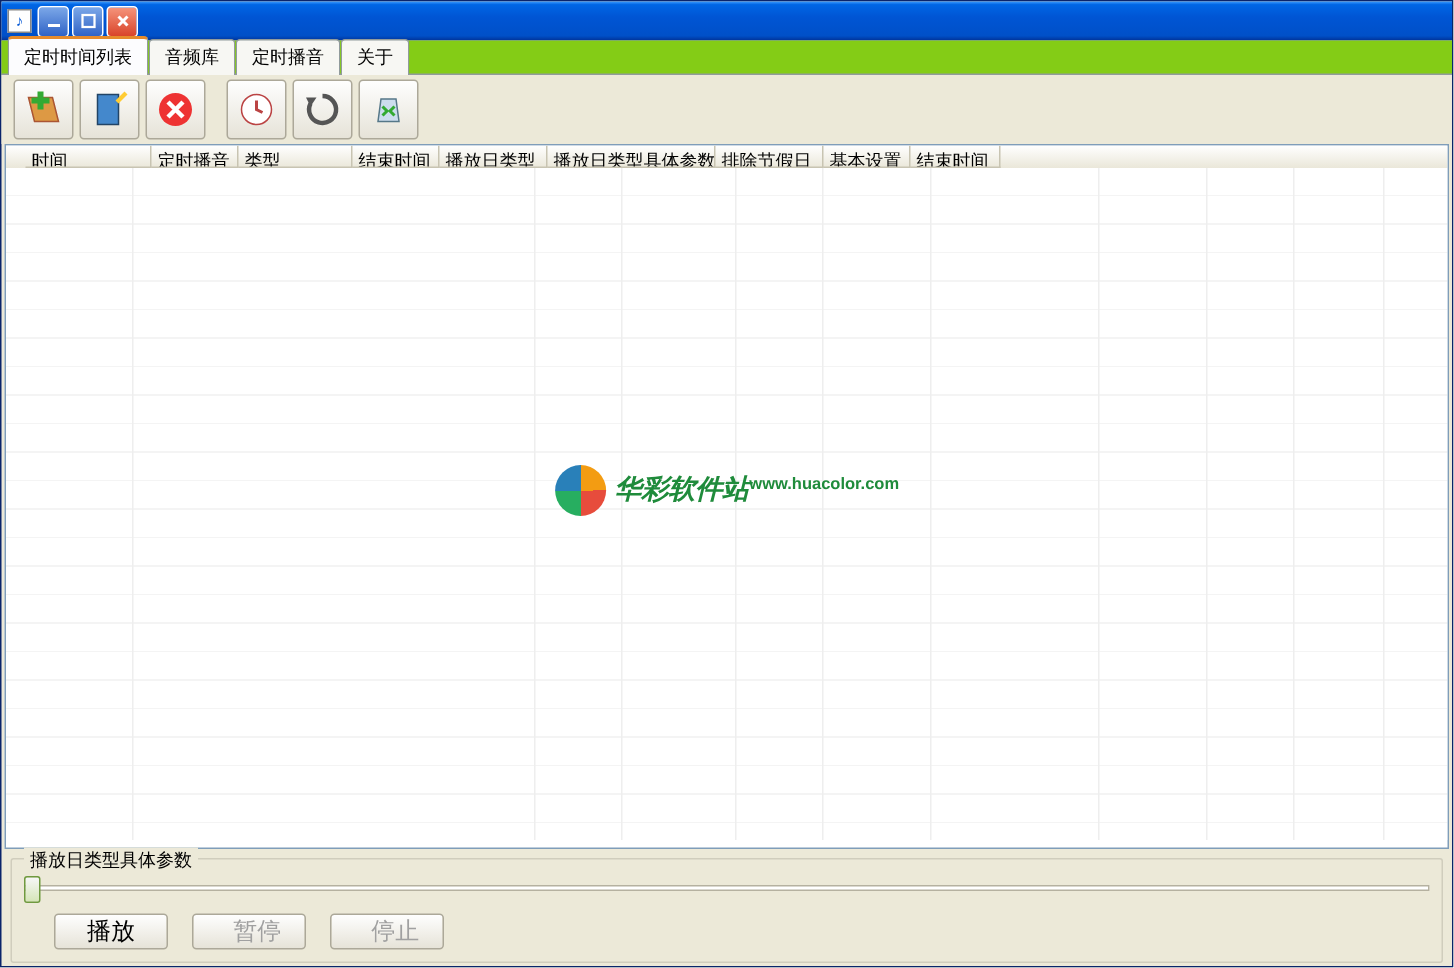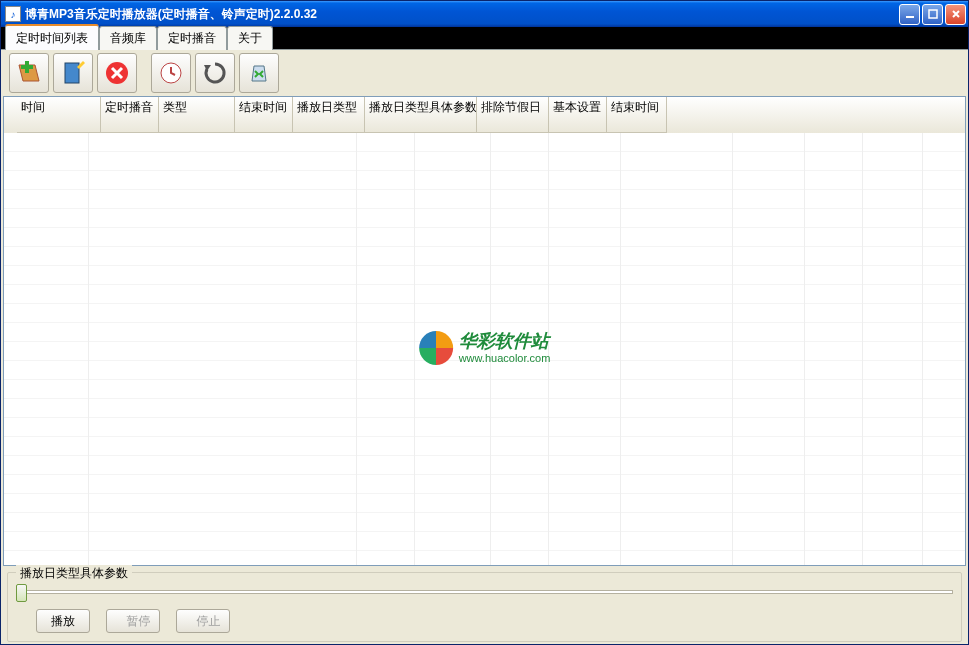--- a/index.html
+++ b/index.html
@@ -52,21 +52,21 @@
   border-radius: 3px;
   display: flex; align-items: center; justify-content: center;
   cursor: pointer;
 }
 .tbtn.min, .tbtn.max { background: linear-gradient(to bottom,#7ba7e8,#3063c6); }
 .tbtn.close { background: linear-gradient(to bottom,#f5947b,#d9442a); }
 .tbtn svg { width: 12px; height: 12px; }
 
 .tabs {
   height: 23px;
-  background: #000000;
+  background: #84cc16;
   display: flex;
   align-items: flex-end;
   padding-left: 4px;
   border-bottom: 1px solid #919b9c;
 }
 .tab {
   padding: 3px 10px 3px 10px;
   border: 1px solid #919b9c;
   border-bottom: none;
   background: #f7f7f3;
@@ -106,21 +106,21 @@
   flex: 1;
   background: #fff;
   border: 1px solid #7f9db9;
   margin: 0 2px;
   overflow: hidden;
   position: relative;
 }
 .grid-header {
   display: flex;
   background: linear-gradient(to bottom,#fff,#eae7d9);
-  height: 36px;
+  height: 15px;
   padding-left: 13px;
 }
 .gh {
   border-right: 1px solid #c8c4b2;
   border-bottom: 1px solid #c8c4b2;
   padding: 2px 4px;
   font-size: 12px;
   overflow: hidden;
   white-space: nowrap;
 }
@@ -144,23 +144,23 @@
   pointer-events: none;
   display: flex;
   align-items: center;
   gap: 6px;
 }
 .wm-logo {
   width: 34px; height: 34px;
   border-radius: 50%;
   background: conic-gradient(#f39c12 0 90deg,#e74c3c 90deg 180deg,#27ae60 180deg 270deg,#2980b9 270deg 360deg);
 }
-.wm-text { display: flex; flex-direction: column; line-height: 1.1; }
+.wm-text { display: flex; line-height: 1.1; }
 .wm-line1 { font-size: 18px; font-weight: bold; color: #1f8b3b; font-style: italic; }
-.wm-line2 { font-size: 11px; color: #1f8b3b; }
+.wm-line2 { font-size: 11px; color: #1f8b3b; font-weight: bold; }
 
 .playback-group {
   margin: 6px 6px 2px 6px;
   border: 1px solid #d0cdbd;
   border-radius: 2px;
   padding: 10px 8px 8px 8px;
   position: relative;
 }
 .playback-group-label {
   position: absolute;
@@ -184,26 +184,26 @@
 .slider-thumb {
   position: absolute;
   top: 1px; left: 0;
   width: 11px; height: 18px;
   background: linear-gradient(to bottom,#f7f7f7,#d5e5b8);
   border: 1px solid #6f9a3f;
   border-radius: 2px;
 }
 .play-buttons { display: flex; gap: 16px; padding-left: 20px; }
 .pbtn {
-  width: 54px; height: 24px;
+  width: 76px; height: 24px;
   border: 1px solid #aca899;
   background: linear-gradient(to bottom,#fefefe,#e6e3d8);
   border-radius: 3px;
   cursor: pointer;
-  font-size: 12px;
+  font-size: 16px;
 }
 .pbtn:disabled { color: #a0a0a0; cursor: default; padding-left: 11px; }
 
 .statusbar {
   height: 20px;
   border-top: 1px solid #aca899;
   display: flex;
   align-items: center;
   padding: 0 4px;
   font-size: 12px;
@@ -218,21 +218,20 @@
 }
 .gc { position: absolute; top:0; bottom:0; width:1px; background:#eee; }
 </style>
 </head>
 <body>
 
 <div class="window">
 
   <div class="titlebar">
     <span class="titlebar-icon">♪</span>
-    <span class="titlebar-text">博青MP3音乐定时播放器(定时播音、铃声定时)2.2.0.32</span>
     <div class="titlebar-buttons">
       <div class="tbtn min">
         <svg viewBox="0 0 12 12">
             <rect x="2" y="8" width="8" height="2" fill="#fff"></rect>
           </svg>
       </div>
       <div class="tbtn max">
         <svg viewBox="0 0 12 12">
             <rect x="2" y="2" width="8" height="8" fill="none" stroke="#fff" stroke-width="1.5"></rect>
           </svg>

